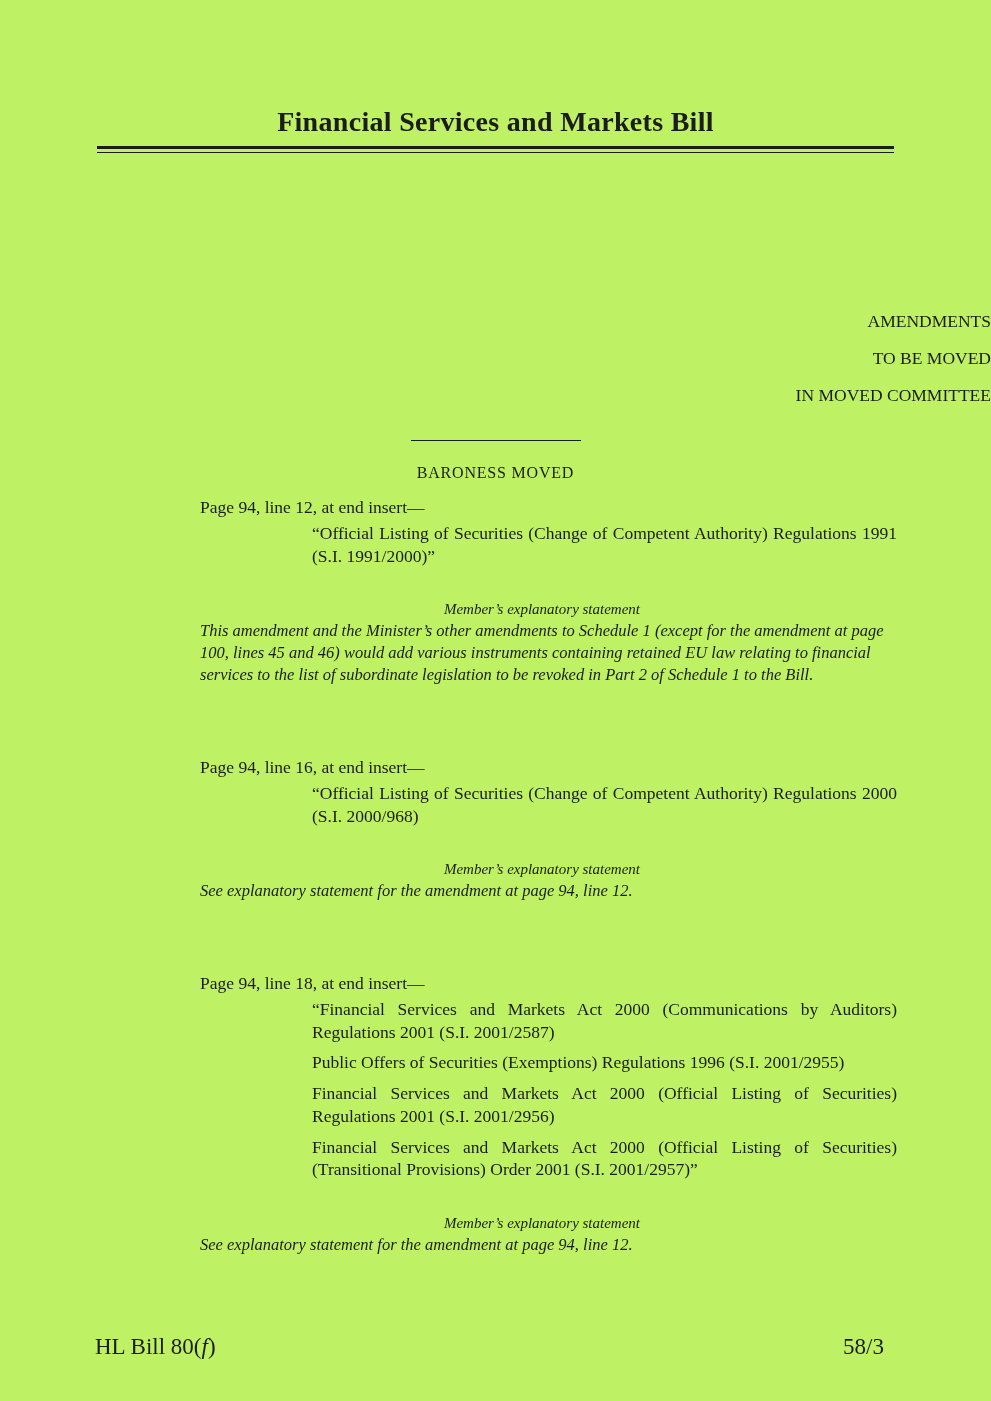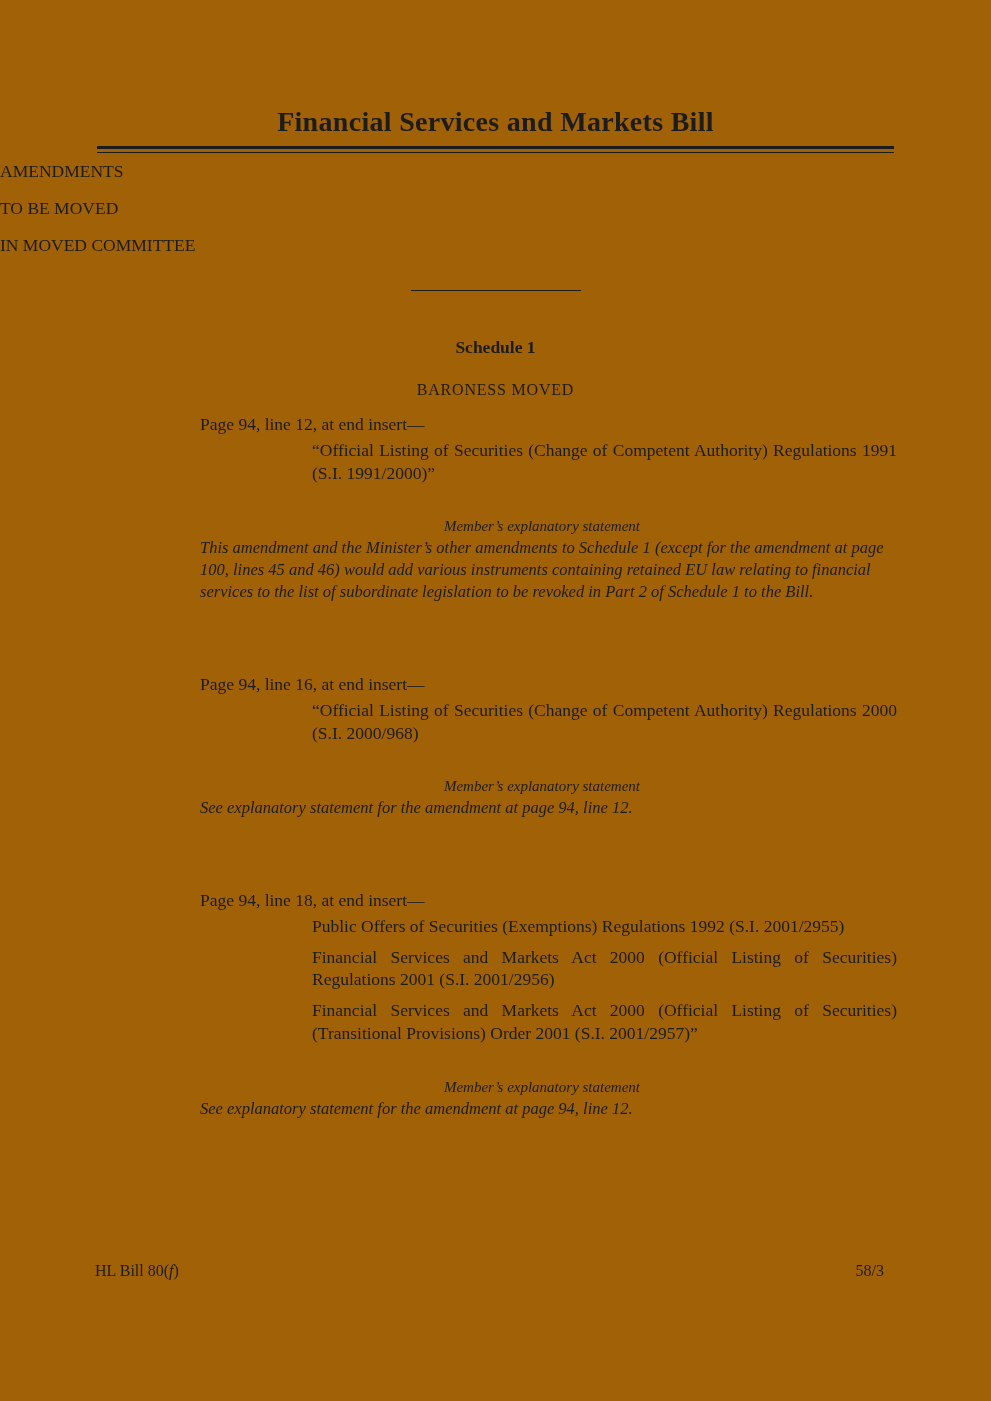--- a/index.html
+++ b/index.html
@@ -2,40 +2,41 @@
 <html><head>
 <meta charset="utf-8">
 <style>
   * { margin: 0; padding: 0; box-sizing: border-box; }
   html, body { background: #ffffff; }
   .page {
     position: relative;
     width: 991px;
     height: 1401px;
     margin: 0 auto;
-    background: #a16207;
+    background: #bef264;
     color: #1c1c1c;
     font-family: "Liberation Serif", "DejaVu Serif", serif;
     overflow: hidden;
   }
   .title {
     padding-top: 106px;
     text-align: center;
     font-size: 28px;
     font-weight: bold;
     letter-spacing: 0.3px;
   }
   .rule {
     margin: 8px 97px 0 97px;
     height: 7px;
     border-top: 3px solid #1c1c1c;
     border-bottom: 1.4px solid #1c1c1c;
   }
   .intro {
-    text-align: left;
+    margin-top: 150px;
+    text-align: right;
     font-size: 17.5px;
   }
   .intro p { line-height: 37px; }
   .sep {
     width: 170px;
     margin: 26px auto 0 auto;
     border-top: 1.4px solid #1c1c1c;
   }
   .schedule {
     margin-top: 46px;
@@ -72,46 +73,45 @@
     text-align: center;
   }
   .expl-text {
     margin: 0 107px 0 200px;
     font-size: 16.5px;
     font-style: italic;
     line-height: 1.33;
   }
   .footer {
     position: absolute;
-    top: 1262px;
+    top: 1334px;
     left: 95px;
     right: 107px;
     display: flex;
     justify-content: space-between;
-    font-size: 16px;
+    font-size: 23px;
     text-align: right;
   }
 </style>
 </head>
 <body>
 
 <div class="page">
 
   <h1 class="title">Financial Services and Markets Bill</h1>
   <div class="rule"></div>
 
   <div class="intro">
     <p>AMENDMENTS</p>
     <p>TO BE MOVED</p>
     <p>IN MOVED COMMITTEE</p>
   </div>
 
   <div class="sep"></div>
 
-  <p class="schedule">Schedule 1</p>
   <p class="sponsor">BARONESS MOVED</p>
 
   <section class="amendment first">
     <p class="lead-in">Page 94, line 12, at end insert—</p>
     <div>
       <p class="insert">“Official Listing of Securities (Change of Competent Authority) Regulations 1991 (S.I. 1991/2000)”</p>
     </div>
     <p class="expl-heading">Member’s explanatory statement</p>
     <p class="expl-text">This amendment and the Minister’s other amendments to Schedule 1 (except for the amendment at page 100, lines 45 and 46) would add various instruments containing retained EU law relating to financial services to the list of subordinate legislation to be revoked in Part 2 of Schedule 1 to the Bill.</p>
   </section>
@@ -121,21 +121,22 @@
     <div>
       <p class="insert">“Official Listing of Securities (Change of Competent Authority) Regulations 2000 (S.I. 2000/968)</p>
     </div>
     <p class="expl-heading">Member’s explanatory statement</p>
     <p class="expl-text">See explanatory statement for the amendment at page 94, line 12.</p>
   </section>
 
   <section class="amendment">
     <p class="lead-in">Page 94, line 18, at end insert—</p>
     <div>
-      <p class="insert">Public Offers of Securities (Exemptions) Regulations 1992 (S.I. 2001/2955)</p>
+      <p class="insert">“Financial Services and Markets Act 2000 (Communications by Auditors) Regulations 2001 (S.I. 2001/2587)</p>
+      <p class="insert">Public Offers of Securities (Exemptions) Regulations 1996 (S.I. 2001/2955)</p>
       <p class="insert">Financial Services and Markets Act 2000 (Official Listing of Securities) Regulations 2001 (S.I. 2001/2956)</p>
       <p class="insert">Financial Services and Markets Act 2000 (Official Listing of Securities) (Transitional Provisions) Order 2001 (S.I. 2001/2957)”</p>
     </div>
     <p class="expl-heading">Member’s explanatory statement</p>
     <p class="expl-text">See explanatory statement for the amendment at page 94, line 12.</p>
   </section>
 
   <div class="footer">
     <span><span>HL Bill 80(</span><i>f</i><span>)</span></span>
     <span>58/3</span>

